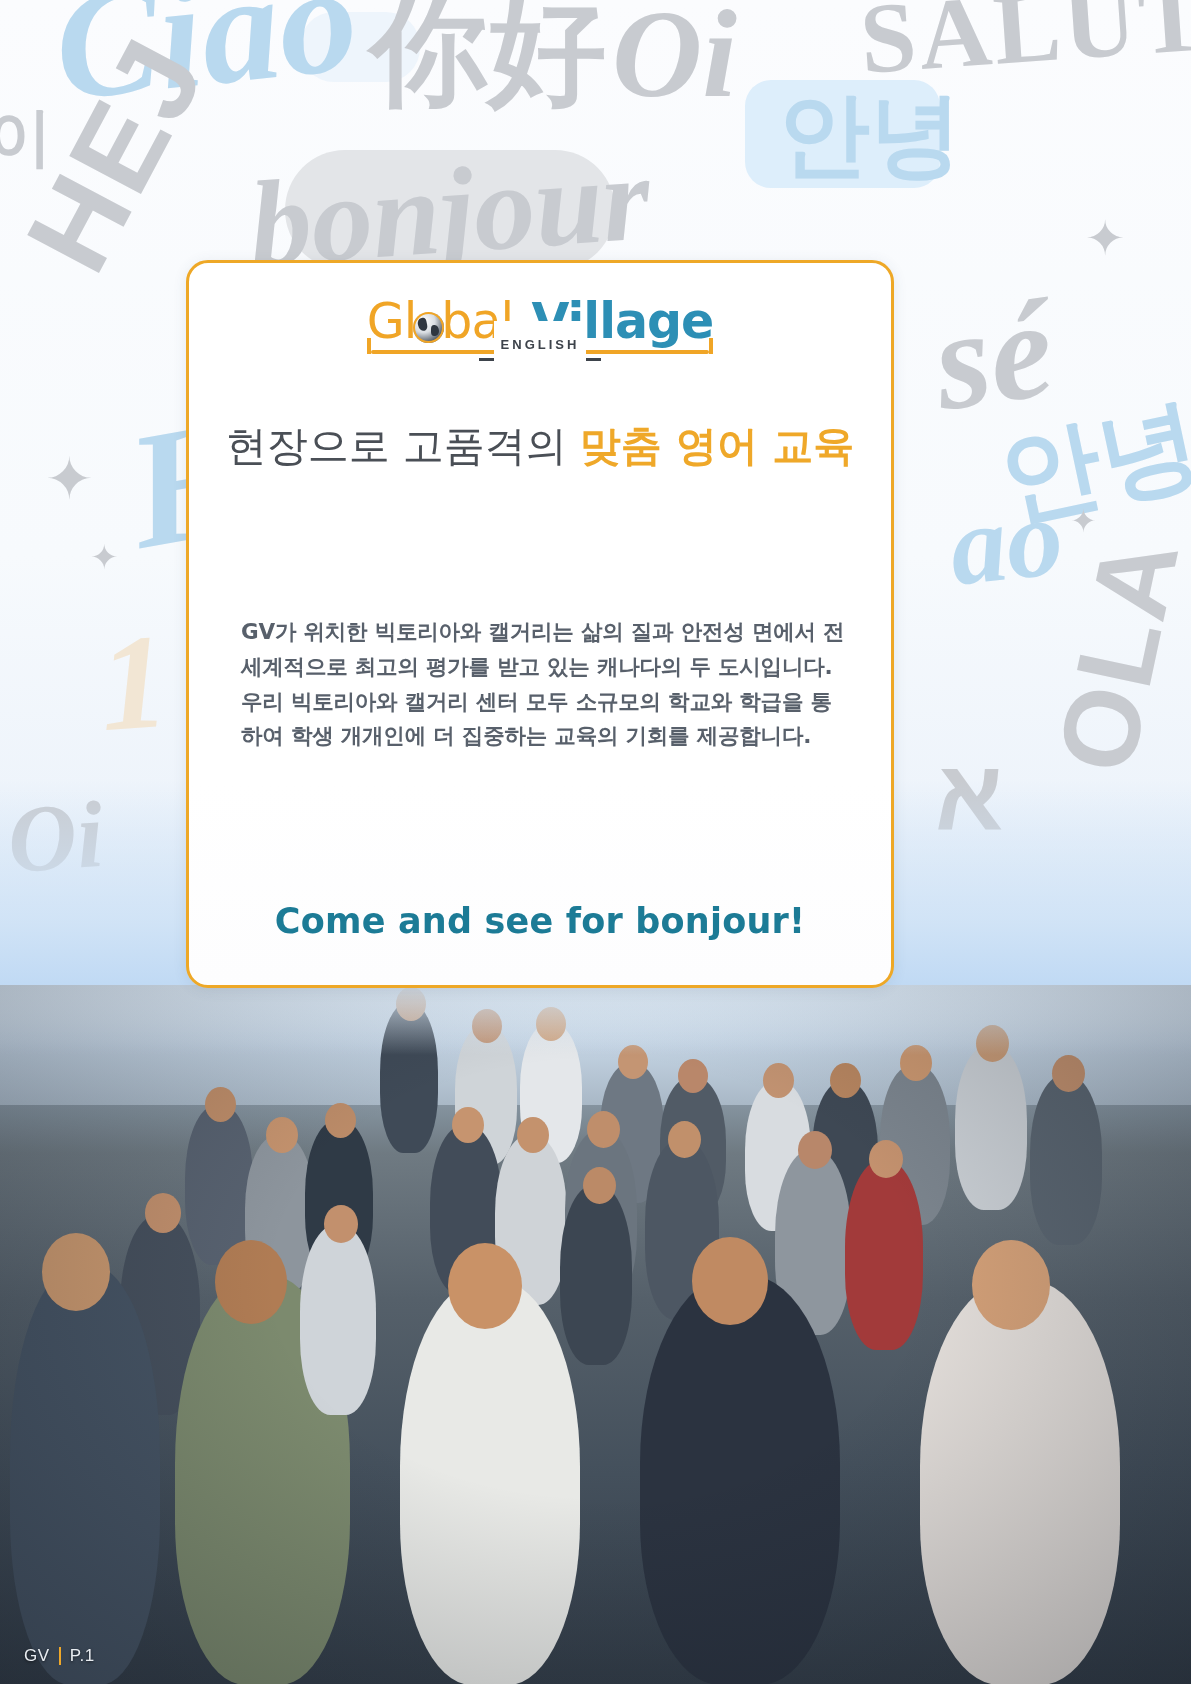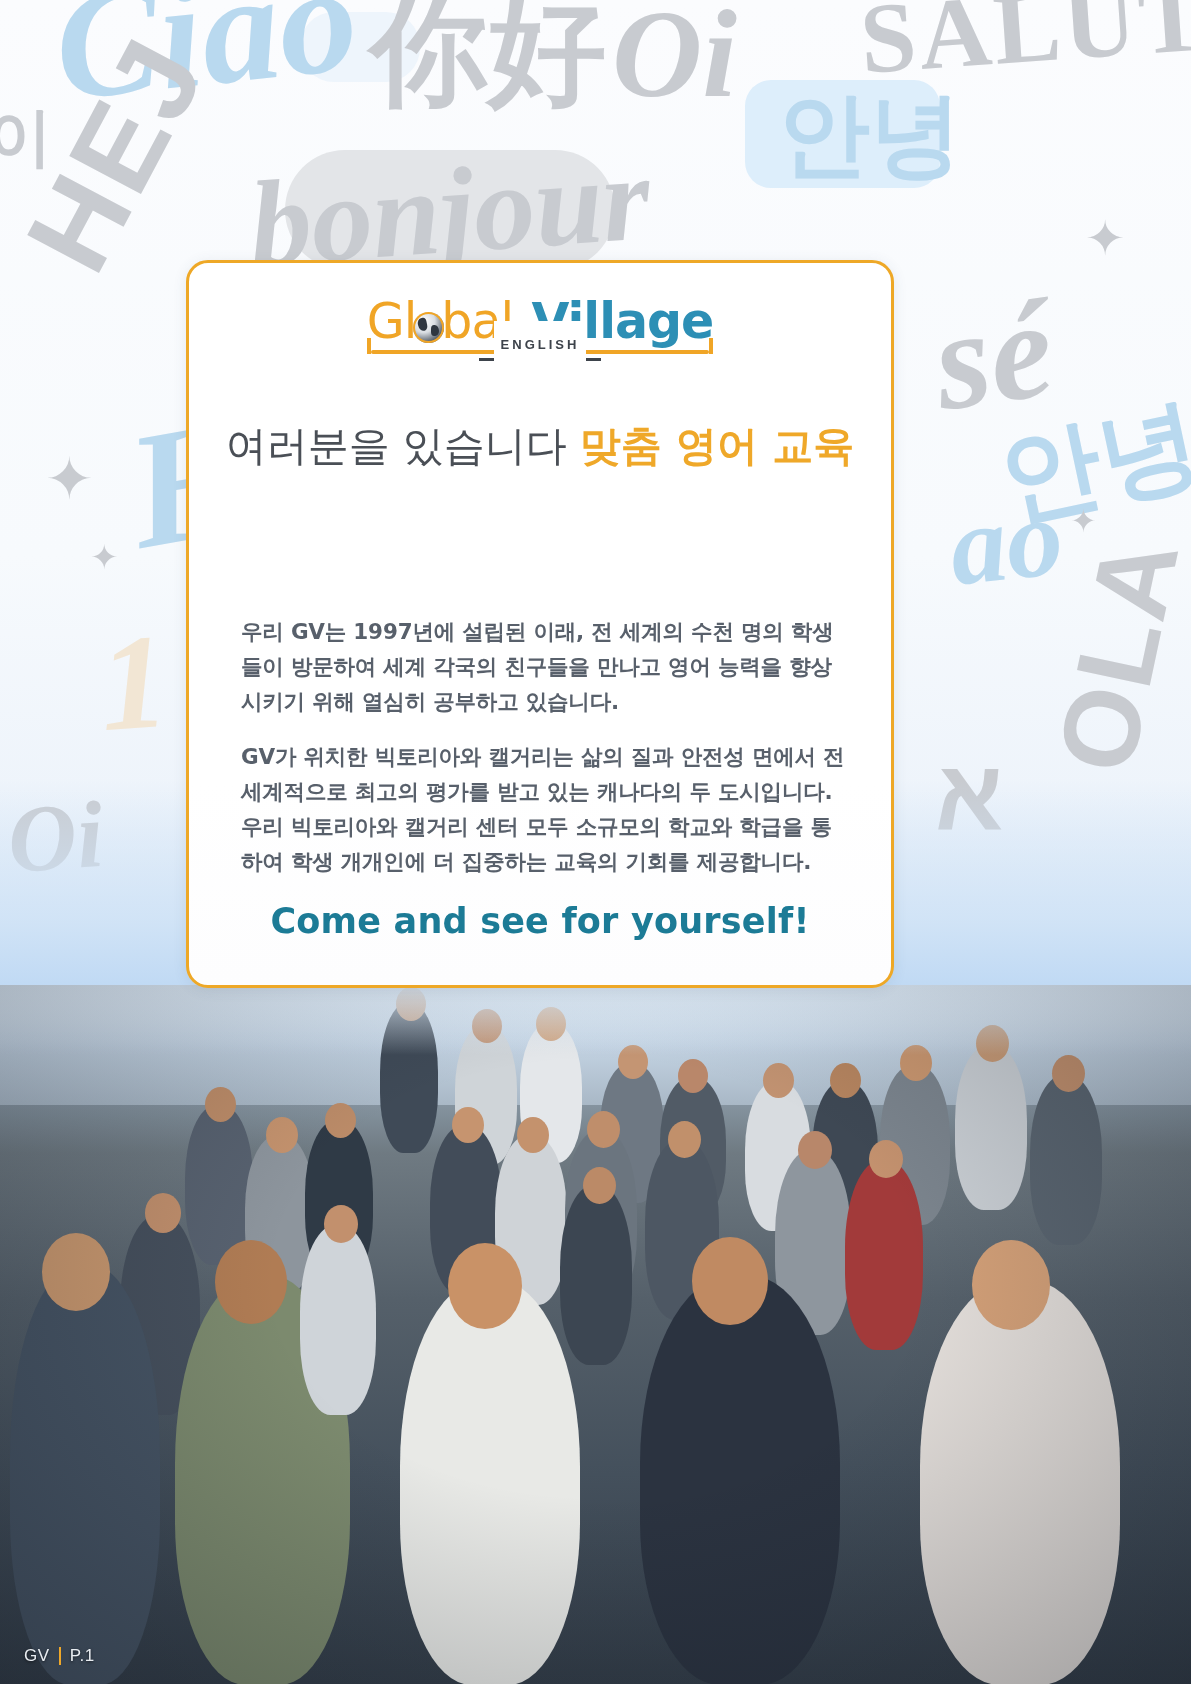--- a/index.html
+++ b/index.html
@@ -194,29 +194,28 @@
         <div class="logo-row">
           <span class="logo-text logo-g">Gl</span><span class="globe"></span><span class="logo-text logo-g">bal</span>
           <span class="logo-text logo-v" style="margin-left:14px;">Village</span>
           <span class="logo-underline"></span>
           <span class="logo-sub-rule"></span>
           <span class="logo-sub"><span>ENGLISH</span></span>
         </div>
       </div>
 
       <div class="headline">
-        <span>여러분을 있습니다 </span><span class="hl-accent">맞춤 영어 교육</span><br>
+        <span>현장으로 고품격의 </span><span class="hl-accent">맞춤 영어 교육</span><br>
       </div>
 
       <div class="body-copy">
-        <p class="para">우리 GV는 1997년에 설립된 이래, 전 세계의 수천 명의 학생들이 방문하여 세계 각국의 친구들을 만나고 영어 능력을 향상 시키기 위해 열심히 공부하고 있습니다.</p>
         <p class="para">GV가 위치한 빅토리아와 캘거리는 삶의 질과 안전성 면에서 전 세계적으로 최고의 평가를 받고 있는 캐나다의 두 도시입니다. 우리 빅토리아와 캘거리 센터 모두 소규모의 학교와 학급을 통하여 학생 개개인에 더 집중하는 교육의 기회를 제공합니다.</p>
       </div>
 
-      <div class="tagline">Come and see for yourself!</div>
+      <div class="tagline">Come and see for bonjour!</div>
     </div>
   </div>
 
   <div class="footer">
     <span>GV</span>
     <span class="footer-div"></span>
     <span>P.1</span>
   </div>
 
 </div>

